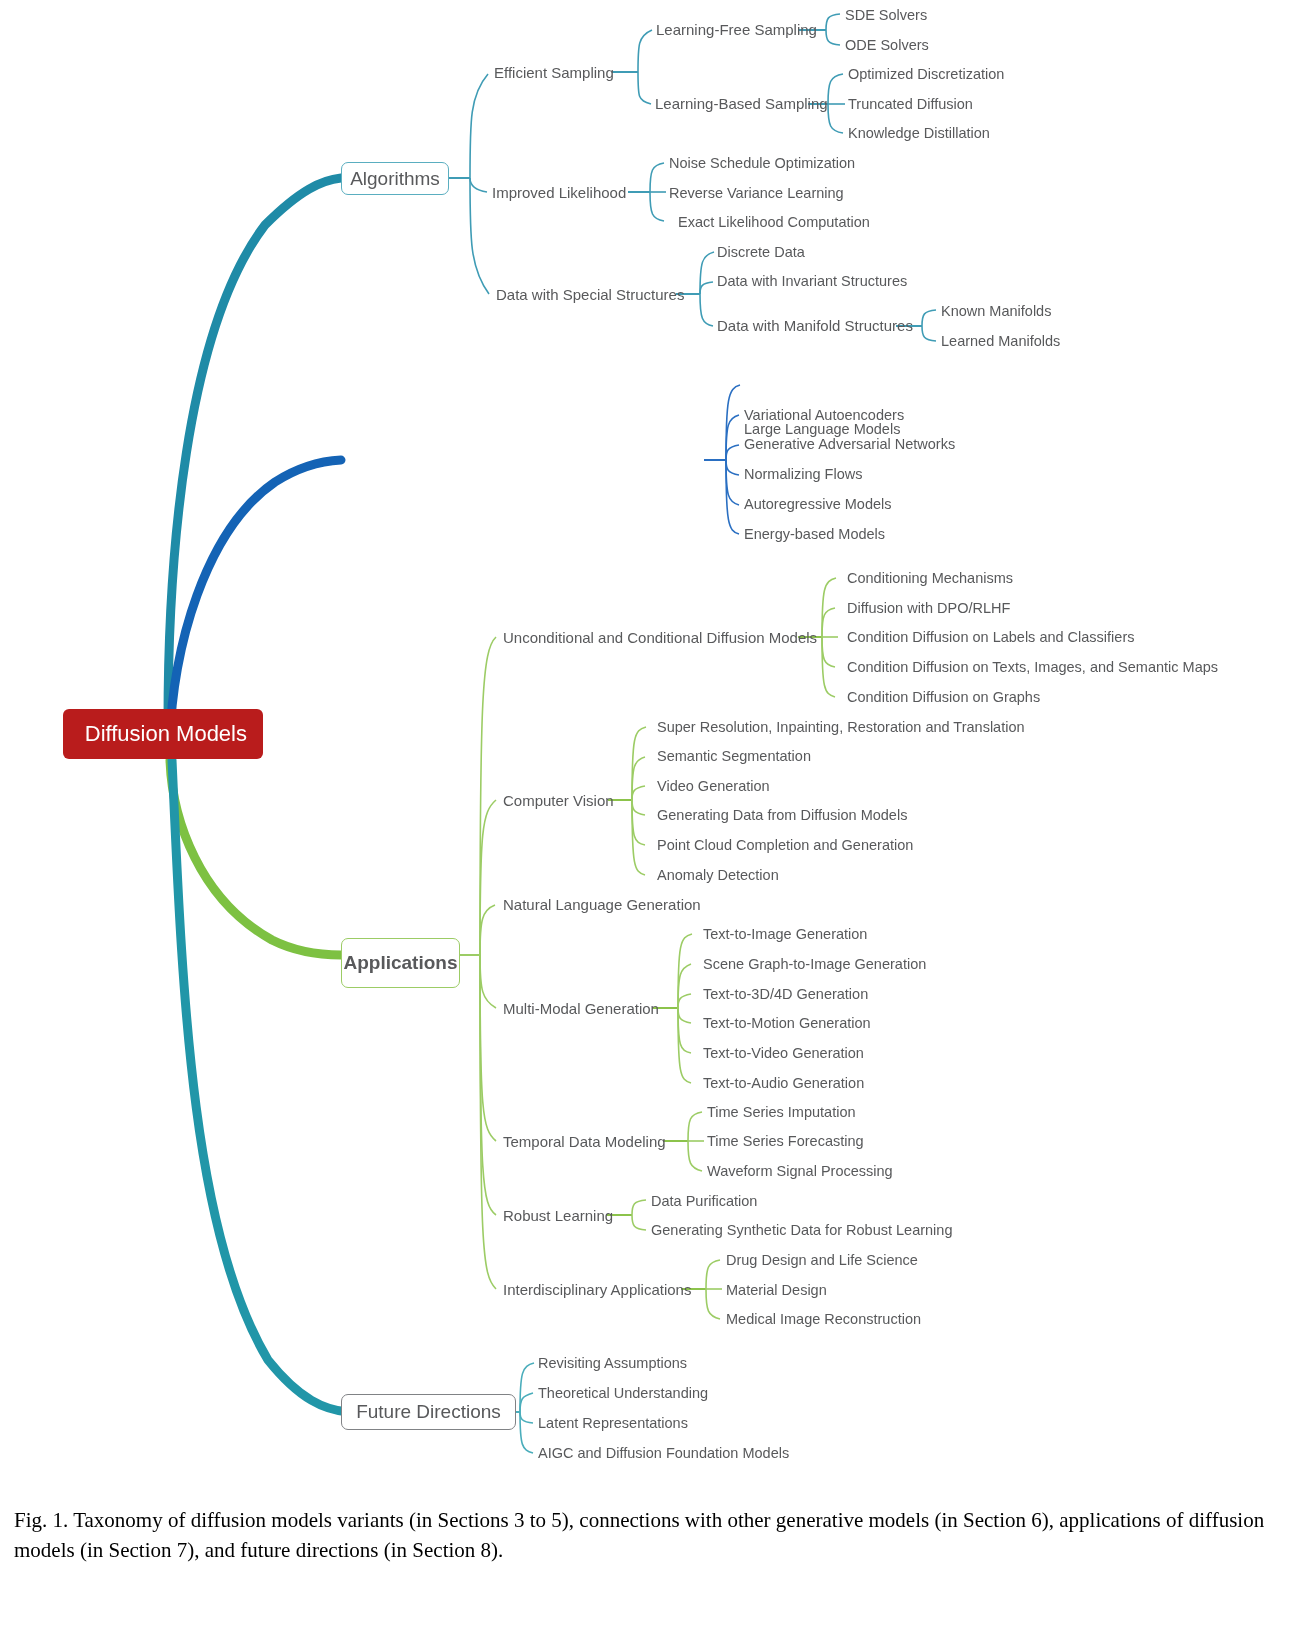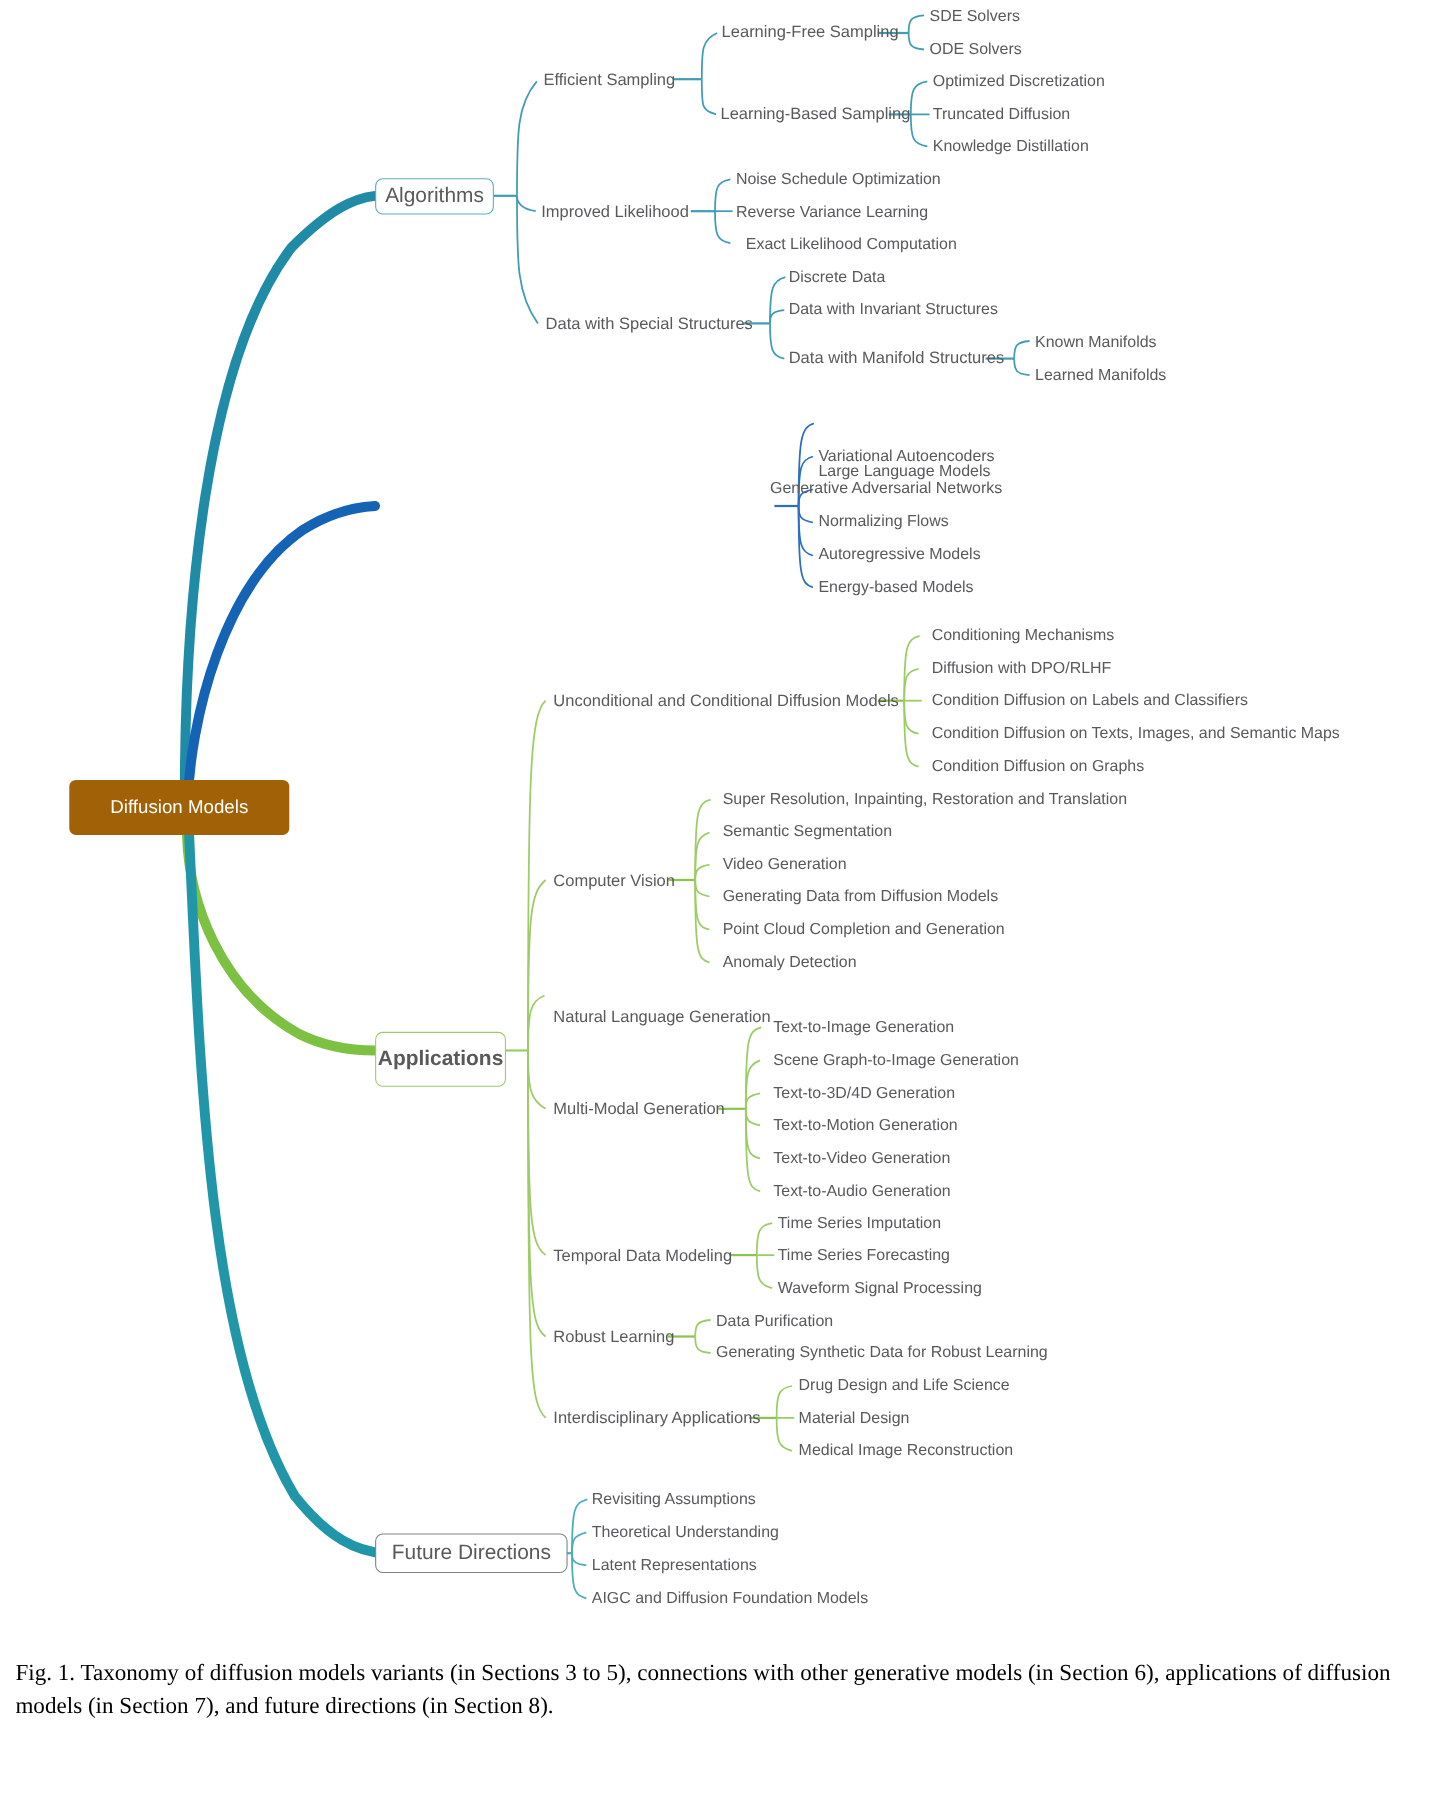--- a/index.html
+++ b/index.html
@@ -46,25 +46,26 @@
     position: absolute;
     box-sizing: border-box;
     display: flex;
     align-items: center;
     justify-content: center;
     border-radius: 7px;
     white-space: nowrap;
     font-family: "Liberation Sans", sans-serif;
   }
   #root-node {
-    background: #a16207;
+    background: #b91c1c;
     color: #ffffff;
-    font-size: 17px;
+    font-size: 22px;
     border-radius: 6px;
     padding: 0 16px;
+    justify-content: flex-end;
   }
   .topic-box {
     background: #ffffff;
     border: 1.4px solid;
     color: #58595b;
     font-size: 19px;
     padding: 0 14px;
   }
   #caption {
     position: absolute;
@@ -220,41 +221,41 @@
 
   <div class="node-label branch-label" style="left:496px; top:287px;">Data with Special Structures</div>
   <div class="node-label leaf-label" style="left:717px; top:245px;">Discrete Data</div>
   <div class="node-label leaf-label" style="left:717px; top:274px;">Data with Invariant Structures</div>
   <div class="node-label branch-label" style="left:717px; top:318px;">Data with Manifold Structures</div>
   <div class="node-label leaf-label" style="left:941px; top:304px;">Known Manifolds</div>
   <div class="node-label leaf-label" style="left:941px; top:334px;">Learned Manifolds</div>
 
   <div class="node-label leaf-label" style="left:744px; top:378px;margin-top:44px;">Large Language Models</div>
   <div class="node-label leaf-label" style="left:744px; top:408px;">Variational Autoencoders</div>
-  <div class="node-label leaf-label" style="left:700px; top:437px;text-align:center;">Generative Adversarial Networks</div>
+  <div class="node-label leaf-label" style="left:744px; top:437px;text-align:center;">Generative Adversarial Networks</div>
   <div class="node-label leaf-label" style="left:744px; top:467px;">Normalizing Flows</div>
   <div class="node-label leaf-label" style="left:744px; top:497px;">Autoregressive Models</div>
   <div class="node-label leaf-label" style="left:744px; top:527px;">Energy-based Models</div>
 
   <div class="node-label branch-label" style="left:503px; top:630px;">Unconditional and Conditional Diffusion Models</div>
   <div class="node-label leaf-label" style="left:847px; top:571px;">Conditioning Mechanisms</div>
   <div class="node-label leaf-label" style="left:847px; top:601px;">Diffusion with DPO/RLHF</div>
   <div class="node-label leaf-label" style="left:847px; top:630px;">Condition Diffusion on Labels and Classifiers</div>
   <div class="node-label leaf-label" style="left:847px; top:660px;">Condition Diffusion on Texts, Images, and Semantic Maps</div>
   <div class="node-label leaf-label" style="left:847px; top:690px;">Condition Diffusion on Graphs</div>
 
   <div class="node-label branch-label" style="left:503px; top:793px;">Computer Vision</div>
   <div class="node-label leaf-label" style="left:657px; top:720px;">Super Resolution, Inpainting, Restoration and Translation</div>
   <div class="node-label leaf-label" style="left:657px; top:749px;">Semantic Segmentation</div>
   <div class="node-label leaf-label" style="left:657px; top:779px;">Video Generation</div>
   <div class="node-label leaf-label" style="left:657px; top:808px;">Generating Data from Diffusion Models</div>
   <div class="node-label leaf-label" style="left:657px; top:838px;">Point Cloud Completion and Generation</div>
   <div class="node-label leaf-label" style="left:657px; top:868px;">Anomaly Detection</div>
 
-  <div class="node-label branch-label" style="left:503px; top:897px;margin-top:20px;">Natural Language Generation</div>
+  <div class="node-label branch-label" style="left:503px; top:897px;">Natural Language Generation</div>
 
   <div class="node-label branch-label" style="left:503px; top:1001px;">Multi-Modal Generation</div>
   <div class="node-label leaf-label" style="left:703px; top:927px;">Text-to-Image Generation</div>
   <div class="node-label leaf-label" style="left:703px; top:957px;">Scene Graph-to-Image Generation</div>
   <div class="node-label leaf-label" style="left:703px; top:987px;">Text-to-3D/4D Generation</div>
   <div class="node-label leaf-label" style="left:703px; top:1016px;">Text-to-Motion Generation</div>
   <div class="node-label leaf-label" style="left:703px; top:1046px;">Text-to-Video Generation</div>
   <div class="node-label leaf-label" style="left:703px; top:1076px;">Text-to-Audio Generation</div>
 
   <div class="node-label branch-label" style="left:503px; top:1134px;">Temporal Data Modeling</div>

